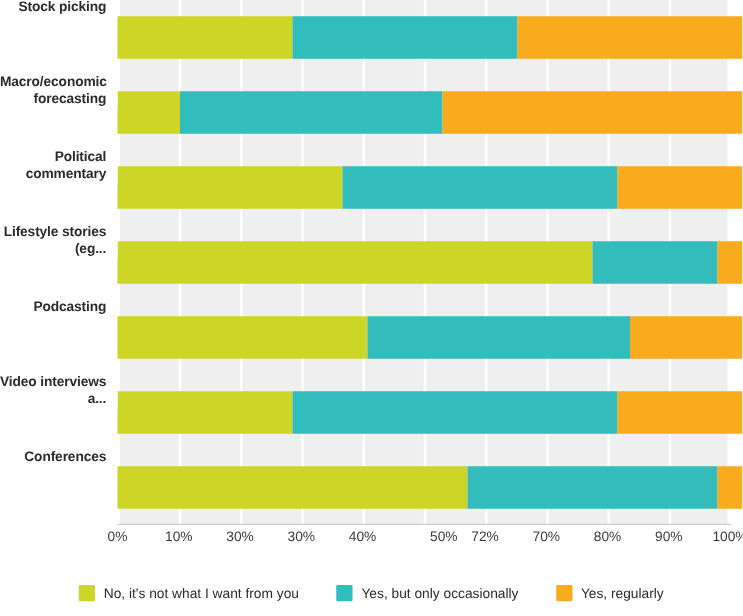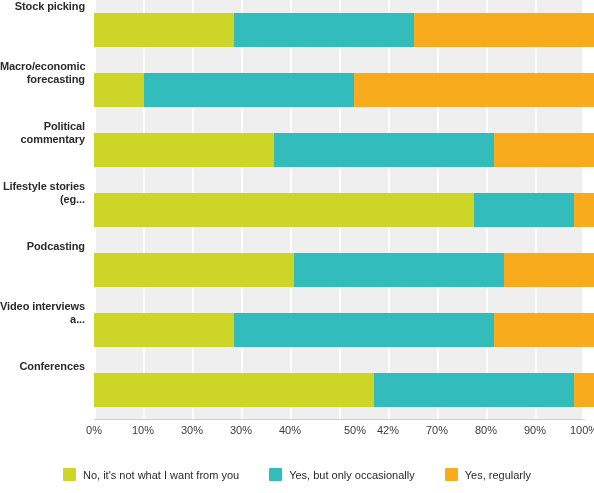--- a/index.html
+++ b/index.html
@@ -262,21 +262,21 @@
     <div class="axis-line"></div>
   </div>
 
   <div class="xaxis" id="xaxis">
       <span class="xtick" style="left: 0px;">0%</span>
       <span class="xtick" style="left: 49px;">10%</span>
       <span class="xtick" style="left: 98px;">30%</span>
       <span class="xtick" style="left: 147px;">30%</span>
       <span class="xtick" style="left: 196px;">40%</span>
       <span class="xtick" style="left: 261px;">50%</span>
-      <span class="xtick" style="left: 294px;">42%</span>
+      <span class="xtick" style="left: 294px;">72%</span>
       <span class="xtick" style="left: 343px;">70%</span>
       <span class="xtick" style="left: 392px;">80%</span>
       <span class="xtick" style="left: 441px;">90%</span>
       <span class="xtick" style="left: 490px;">100%</span>
     </div>
 
   <div class="legend" id="legend">
       <div class="legend-item">
         <span class="legend-swatch" style="background: rgb(205, 213, 38);"></span>
         <span class="legend-label">No, it's not what I want from you</span>

